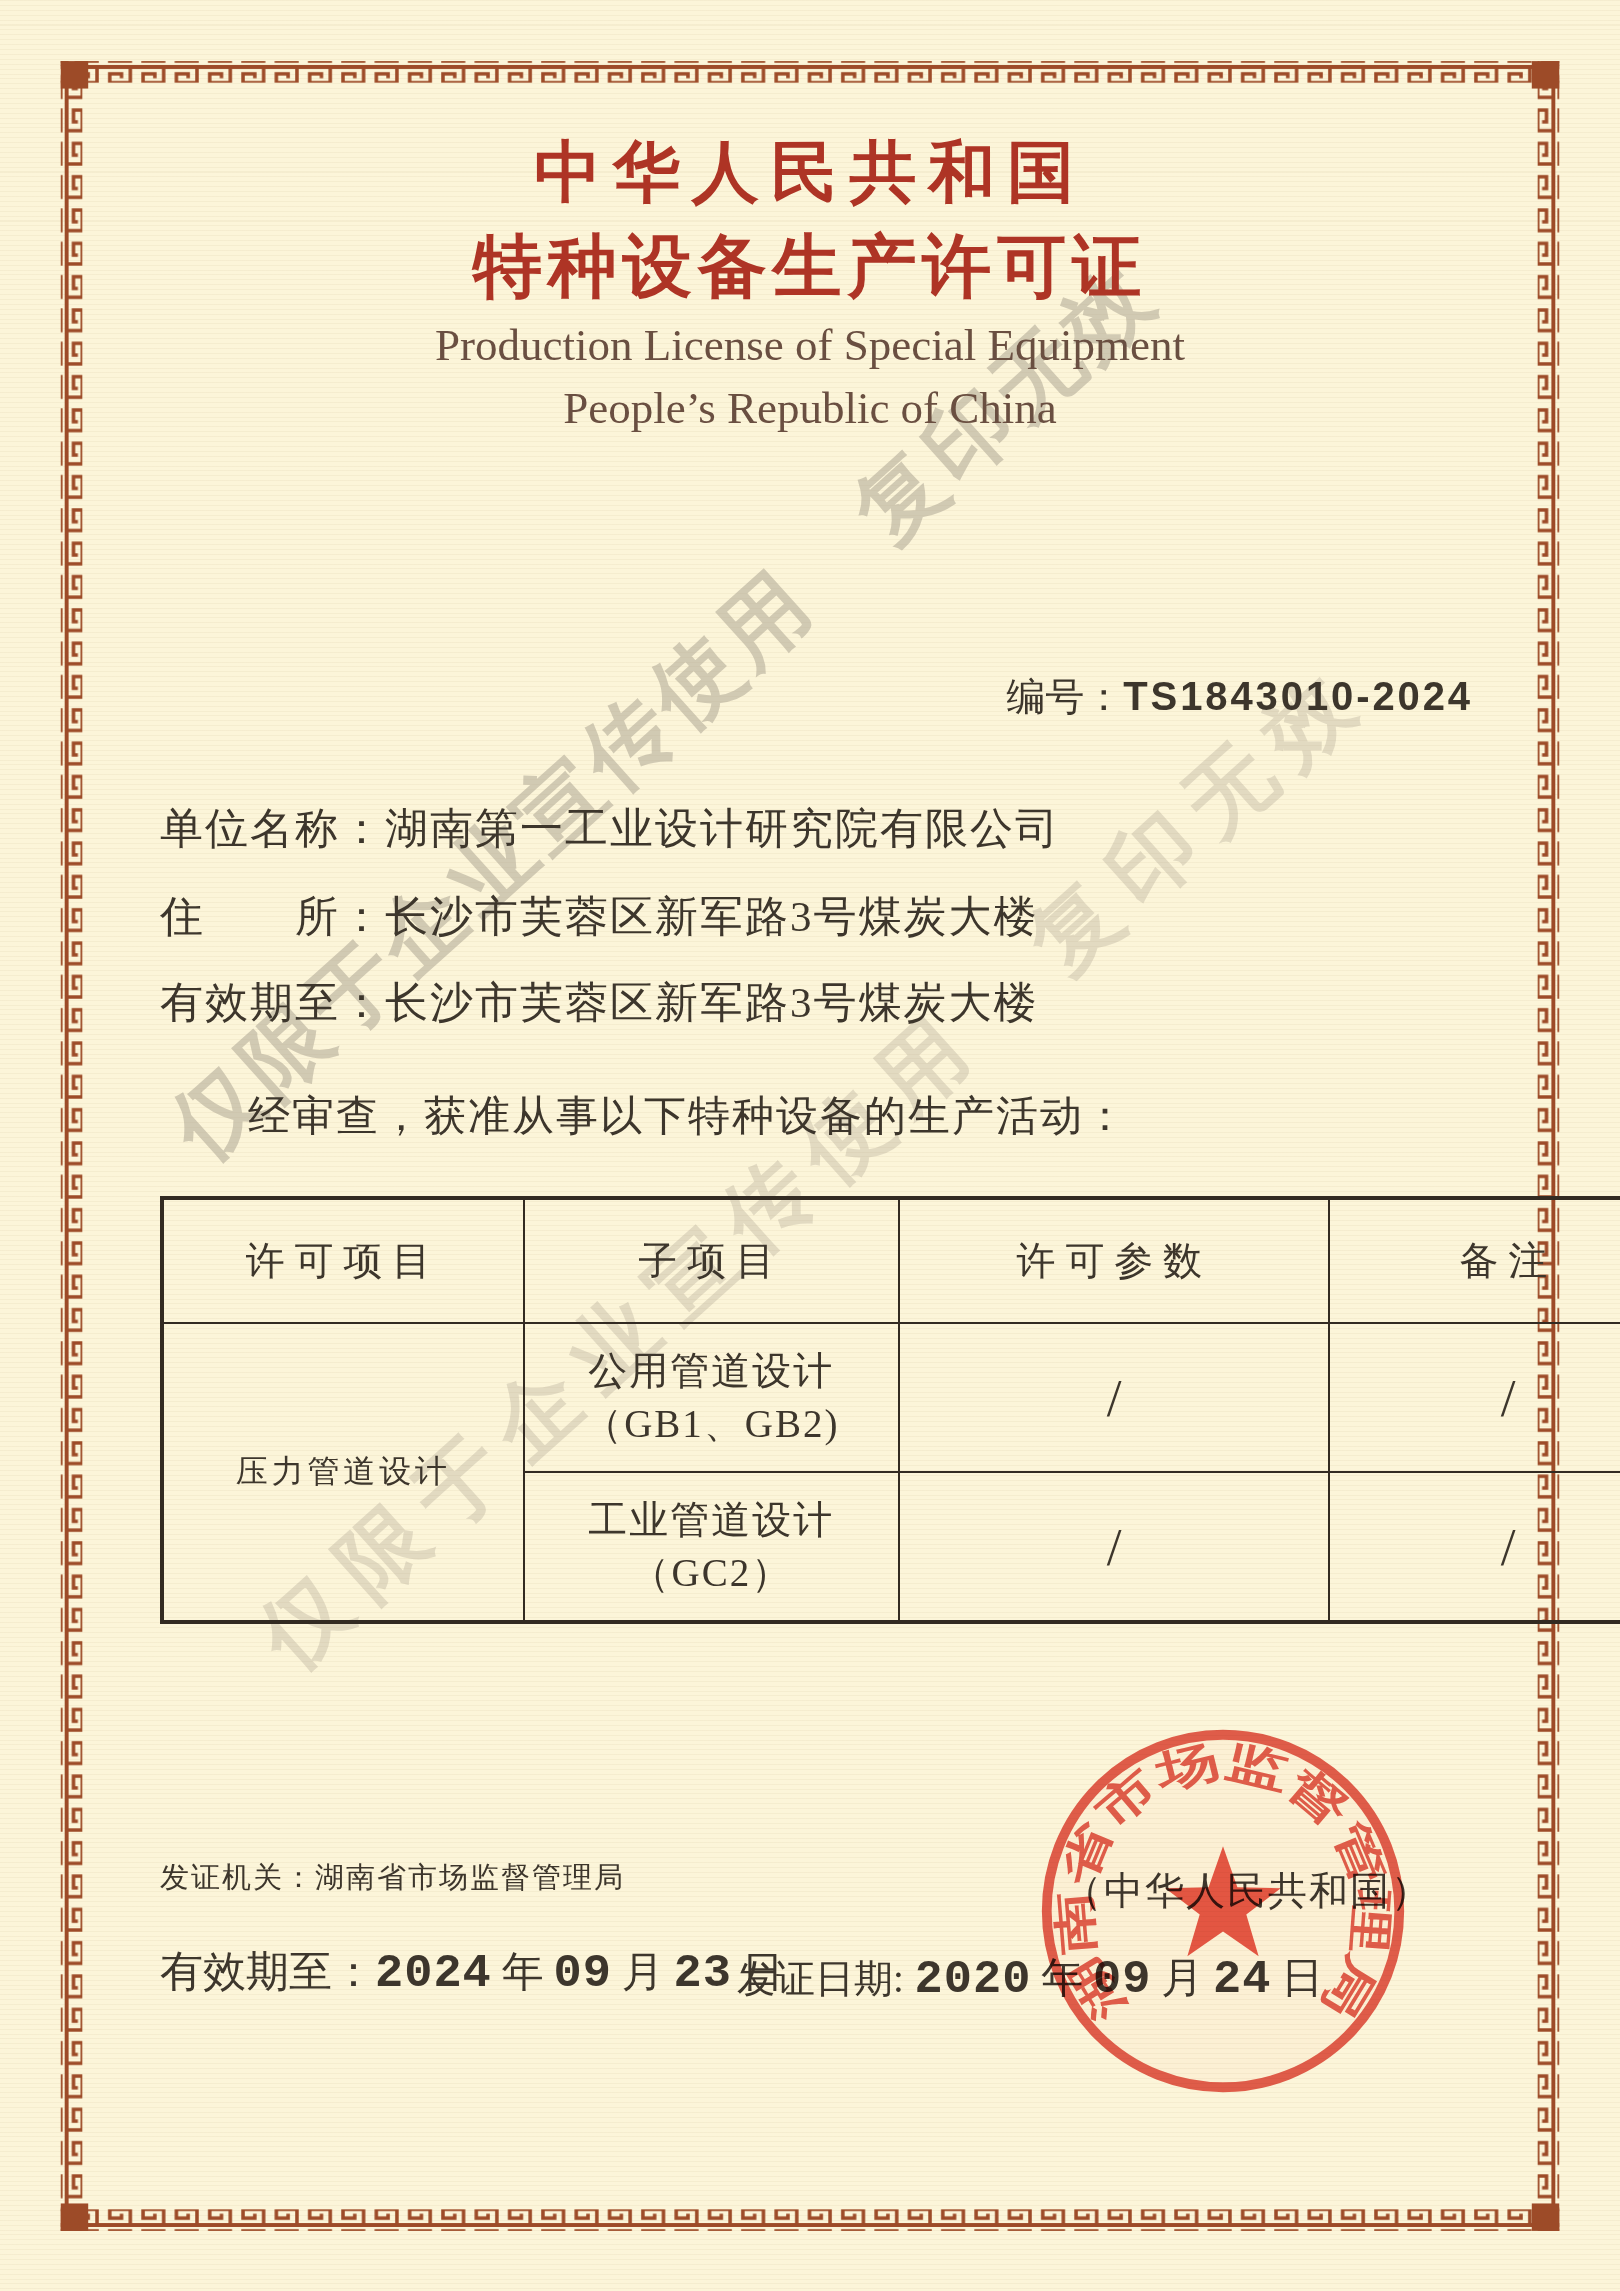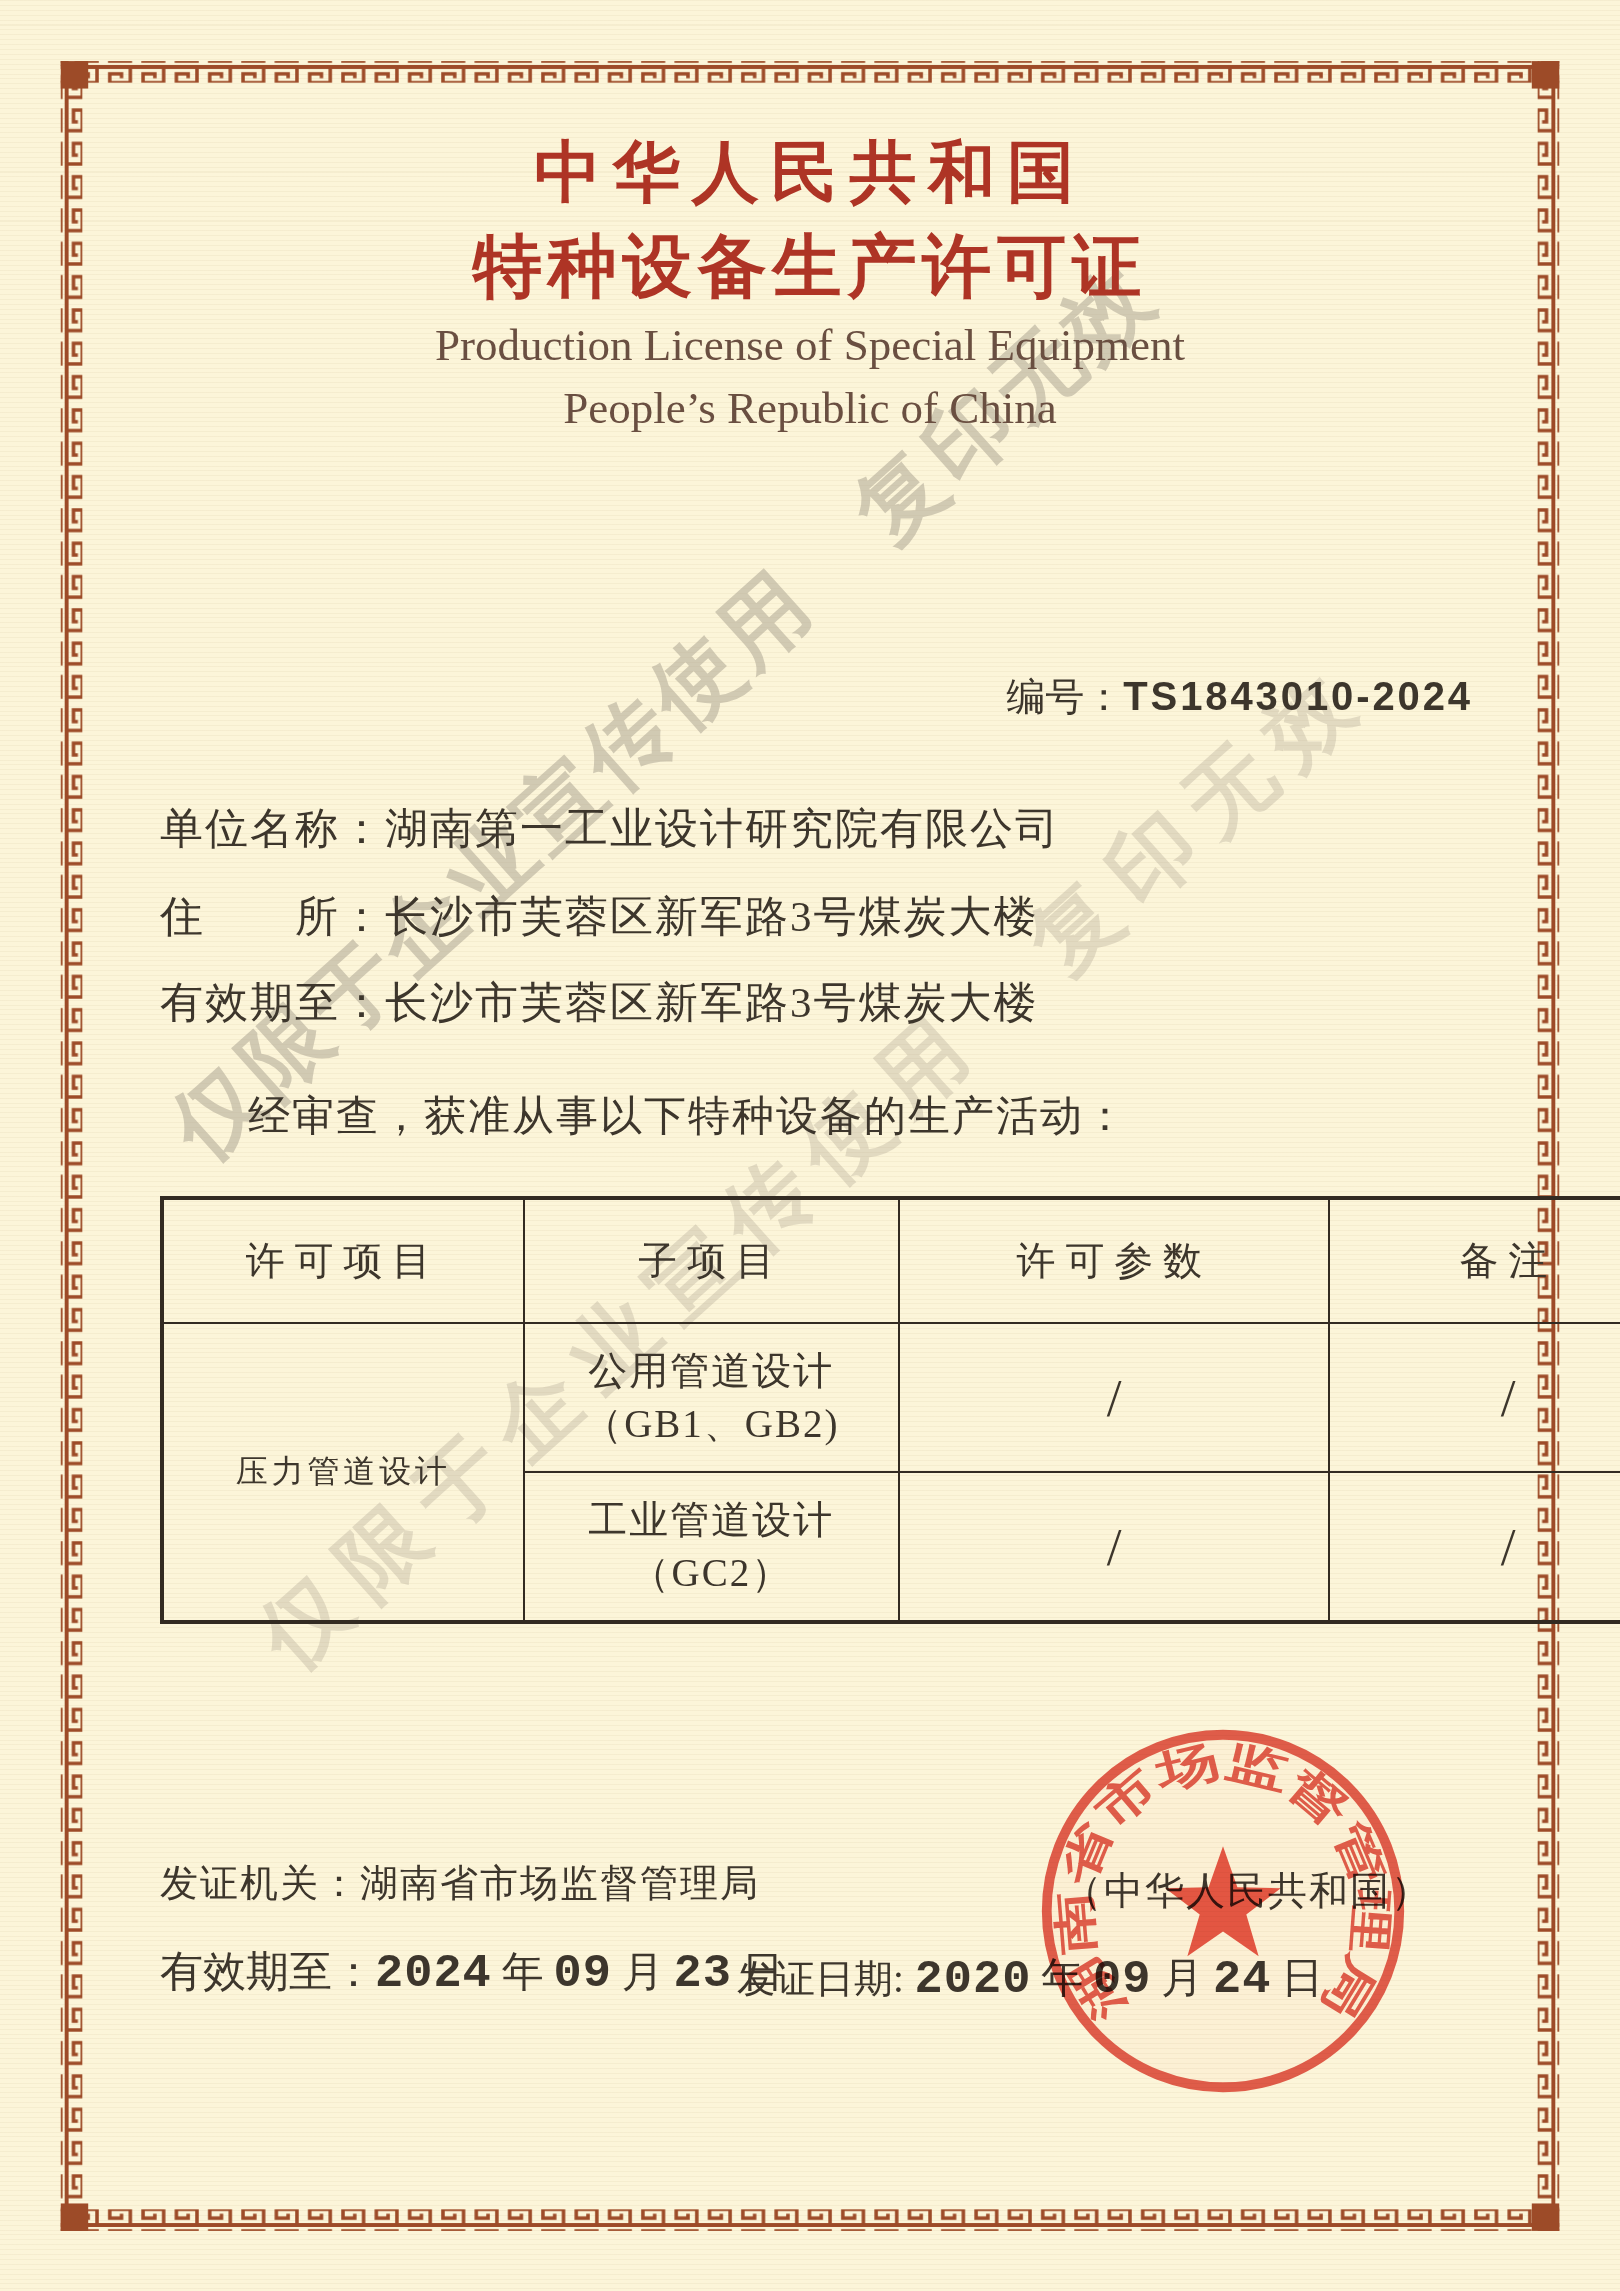--- a/index.html
+++ b/index.html
@@ -40,21 +40,21 @@
   
   .lic-table{left:160px; top:1196px; width:1530px; border-collapse:collapse; table-layout:fixed;}
   .lic-table th,.lic-table td{border:2.9px solid #332b22; text-align:center; vertical-align:middle; padding:0;}
   .lic-table{border:4.9px solid #332b22;}
   .lic-table th{height:122px; font-size:39px; font-weight:normal; letter-spacing:9.8px;}
   .lic-table td{height:147px;}
   .cat-cell{font-size:32px; letter-spacing:3.9px;}
   .sub-cell{font-size:39px; line-height:1.35; letter-spacing:2px;}
   .slash-cell{font-size:53px;}
   
-  .authority{left:160px; top:1858px; font-size:38px; letter-spacing:2px;}
+  .authority{left:160px; top:1858px; font-size:29px; letter-spacing:2px;}
   .seal-caption{left:1063px; top:1864px; font-size:39px; letter-spacing:2px;}
   .date-line{font-size:43px; line-height:1;}
   .valid-line{left:160px; top:1950px;}
   .issue-line{left:737px; top:1956px;text-align:right;}
   .issue-line .lbl{font-size:39px;}
   .date-line .num{
     font-family:"Liberation Mono","DejaVu Sans Mono",monospace;
     font-weight:bold; font-size:47px; letter-spacing:1px;
   }
   .date-line .unit{margin:0 9.8px; font-size:42px;}

